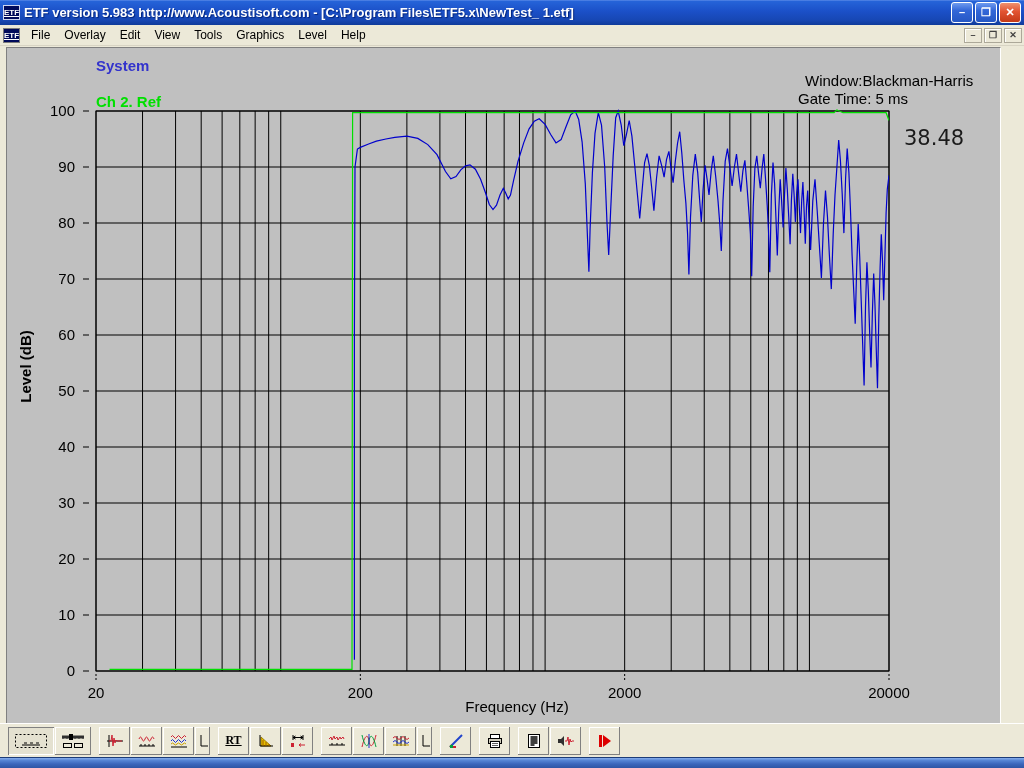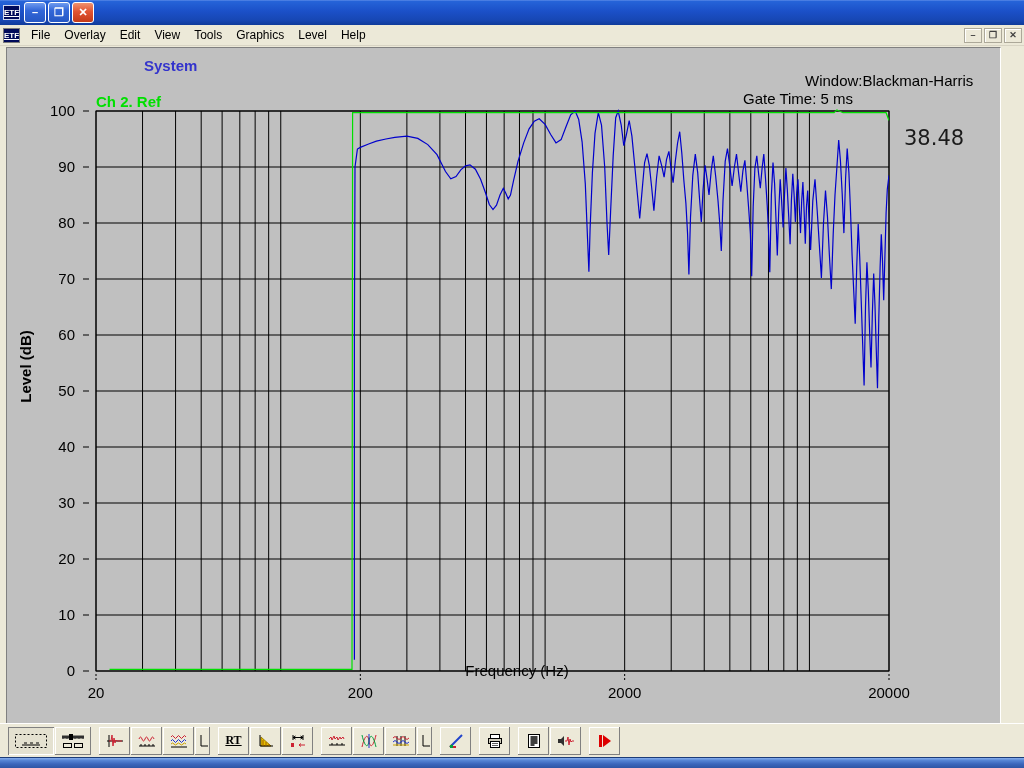--- a/index.html
+++ b/index.html
@@ -37,24 +37,24 @@
   
   .client-frame { position:absolute; left:0; top:46px; width:1024px; height:677px; background:#ece9d8; }
   .chart-area { position:absolute; left:6px; top:1px; width:995px; height:676px;
     background:#c0c0c0; border-left:1px solid #808080; border-top:1px solid #808080;
     border-right:1px solid #fff; }
   .overlay-text { position:absolute; font-size:15px; color:#000; white-space:nowrap; }
   .t-legend1 { left:89px; top:9px;  font-weight:bold; }
   .t-legend2 { left:89px; top:45px; font-weight:bold; }
   .t-title   { left:300px; top:42px; width:400px; text-align:center; font-size:16px; }
   .t-wininfo { left:758px; top:24px;margin-left:40px; }
-  .t-gate    { left:736px; top:42px;text-align:center; }
+  .t-gate    { left:791px; top:42px;text-align:center; }
   .t-sideval { left:897px; top:78px; font-size:21px; color:#1a1a1a;
     font-family:"DejaVu Sans", sans-serif;}
-  .t-xlabel  { left:310px; top:614px; width:400px; text-align:center; }
+  .t-xlabel  { left:310px; top:650px; width:400px; text-align:center; }
   .t-ylabel  { left:-132px; top:310px; width:300px; text-align:center;
     transform:rotate(-90deg); font-weight:bold; }
   #chart-svg { position:absolute; left:0; top:0; }
 
   
   .toolbar { position:absolute; left:0; top:723px; width:1024px; height:34px;
     background:#ece9d8; border-top:1px solid #fff; display:flex; align-items:center;
     padding-left:8px; }
   .tb-btn { height:28px; width:31px; margin-right:1px; background:#ece9d8;
     box-shadow:inset -1px -1px 0 #808080, inset 1px 1px 0 #fff;
@@ -72,20 +72,21 @@
   
   .taskbar { position:absolute; left:0; top:757px; width:1024px; height:11px;
     background:linear-gradient(180deg,#88aeec 0%,#5584d4 25%,#3a66bc 60%,#2e55a4 100%);
     border-top:1px solid #1c3c78; }
 </style>
 </head>
 <body>
 
 <div class="titlebar">
   <div class="app-ico">ETF</div>
+  <div class="ttl">ETF version 5.983 http://www.Acoustisoft.com - [C:\Program Files\ETF5.x\NewTest_ 1.etf]</div>
   <div class="winbtns">
     <div class="winbtn">–</div>
     <div class="winbtn">❐</div>
     <div class="winbtn close">✕</div>
   </div>
 </div>
 
 <div class="menubar">
   <div class="app-ico">ETF</div>
   <span class="menu-item">File</span>
@@ -176,21 +177,21 @@
         <text x="89" y="650" text-anchor="middle" font-size="15" fill="#000">20</text>
         <line x1="353.3333333333333" y1="626" x2="353.3333333333333" y2="634" stroke="#000" stroke-dasharray="2,2"></line>
         <text x="353.3333333333333" y="650" text-anchor="middle" font-size="15" fill="#000">200</text>
         <line x1="617.6666666666666" y1="626" x2="617.6666666666666" y2="634" stroke="#000" stroke-dasharray="2,2"></line>
         <text x="617.6666666666666" y="650" text-anchor="middle" font-size="15" fill="#000">2000</text>
         <line x1="882" y1="626" x2="882" y2="634" stroke="#000" stroke-dasharray="2,2"></line>
         <text x="882" y="650" text-anchor="middle" font-size="15" fill="#000">20000</text>
         <polyline points="347.4,611.8 347.4,287.0 348.0,119.0 350.4,101.1 353.3,99.4 361.6,96.0 369.4,93.2 378.9,91.0 387.8,89.3 399.9,88.2 410.8,90.4 420.8,96.6 430.0,106.7 438.5,123.5 443.8,130.8 449.0,128.5 453.8,121.8 458.5,117.9 463.0,116.8 468.4,121.2 473.6,131.3 478.5,144.8 482.3,156.5 486.0,161.6 489.5,157.1 493.0,147.0 496.3,140.3 498.8,145.3 501.2,150.9 503.5,147.0 506.6,132.4 511.0,113.4 516.7,94.9 522.1,80.9 527.3,73.1 532.2,70.8 538.1,76.4 543.7,86.5 549.0,94.9 554.1,91.6 559.0,78.7 563.7,66.9 568.2,63.0 571.7,71.4 575.1,93.8 578.3,135.8 580.7,194.6 581.9,223.7 583.1,180.6 585.4,124.6 588.0,85.4 591.3,64.7 594.5,77.0 597.7,119.0 600.0,175.0 601.7,206.9 603.6,163.8 606.2,107.8 608.7,69.7 611.2,63.0 614.2,77.0 616.8,97.7 619.4,86.5 622.2,72.5 624.9,88.2 627.6,116.2 630.2,144.2 632.7,170.5 635.2,141.4 637.6,114.5 640.0,105.6 642.4,117.9 644.7,139.7 646.9,162.7 649.5,130.2 652.1,107.8 654.6,117.3 657.1,129.1 659.5,111.7 661.9,103.3 664.2,121.8 666.1,134.7 668.3,113.4 670.5,95.5 672.7,83.7 674.8,105.0 676.9,133.0 678.9,155.4 680.6,186.2 681.9,226.5 683.5,169.4 685.8,127.4 688.3,106.1 690.7,124.6 692.6,151.5 694.3,173.9 696.1,141.4 698.1,117.3 700.1,131.3 702.0,147.0 704.2,122.9 706.3,107.8 708.7,128.5 711.0,152.6 712.8,176.1 714.3,203.0 716.0,152.6 718.2,113.4 720.5,100.5 722.9,119.0 725.1,138.0 727.4,119.0 729.5,106.1 731.7,125.7 733.8,143.6 735.9,122.9 737.9,112.3 739.9,136.9 741.9,163.8 743.4,186.2 744.7,228.2 746.2,158.2 747.9,120.1 749.8,107.8 751.6,125.7 753.3,140.3 755.1,120.1 756.8,106.1 758.5,130.2 760.2,157.1 761.5,182.8 762.8,224.3 764.4,147.0 766.0,114.5 767.6,135.8 769.1,173.9 770.3,207.5 771.7,163.8 773.2,131.3 774.6,152.6 776.1,179.5 777.5,147.0 778.9,120.1 780.3,141.4 781.7,168.3 783.1,196.3 784.4,152.6 785.8,125.7 787.1,147.0 788.4,173.9 789.7,144.8 791.0,131.3 792.2,157.1 793.5,185.1 794.7,152.6 795.9,134.1 797.1,162.7 798.3,195.7 799.5,158.2 800.7,142.5 801.9,169.4 803.6,201.9 805.8,152.6 808.0,131.3 810.2,162.7 812.3,196.3 814.4,229.9 816.5,175.0 818.5,142.5 820.5,169.4 822.4,207.5 824.3,241.1 826.2,186.2 828.0,147.0 829.9,119.0 831.7,92.1 833.4,112.3 835.2,145.9 836.9,185.1 838.6,130.2 840.2,100.5 841.9,124.6 843.5,162.7 845.1,207.5 846.7,242.2 848.2,275.8 849.7,219.8 851.2,176.1 852.7,208.6 854.2,252.3 855.7,297.1 857.1,337.4 858.5,259.0 859.9,214.2 861.3,242.2 862.7,285.9 864.0,319.5 865.4,264.6 866.7,225.4 868.0,257.9 869.3,302.7 870.5,340.2 871.8,270.2 873.1,219.8 874.3,186.2 875.5,213.1 876.7,252.3 877.9,208.6 879.1,164.9 880.3,141.4 882.0,127.4" fill="none" stroke="#0000cc" stroke-width="1.2" clip-path="url(#plotclip)"></polyline>
         <polyline points="102.5,621.3 345.0,621.3 345.6,64.7 827.1,64.7 829.9,61.9 836.0,64.7 879.1,64.7 882.0,72.5" fill="none" stroke="#00e000" stroke-width="1.2" clip-path="url(#plotclip)"></polyline>
       </svg>
-    <div class="overlay-text t-legend1" style="color: rgb(51, 51, 204); margin-left: 48px;">System</div>
+    <div class="overlay-text t-legend1" style="color: rgb(51, 51, 204);">System</div>
     <div class="overlay-text t-legend2" style="color: rgb(0, 224, 0);">Ch 2. Ref</div>
     <div class="overlay-text t-wininfo">Window:Blackman-Harris</div>
     <div class="overlay-text t-gate">Gate Time: 5 ms</div>
     <div class="overlay-text t-sideval">38.48</div>
     <div class="overlay-text t-xlabel">Frequency (Hz)</div>
     <div class="overlay-text t-ylabel">Level (dB)</div>
   </div>
 </div>
 
 <div class="toolbar">

